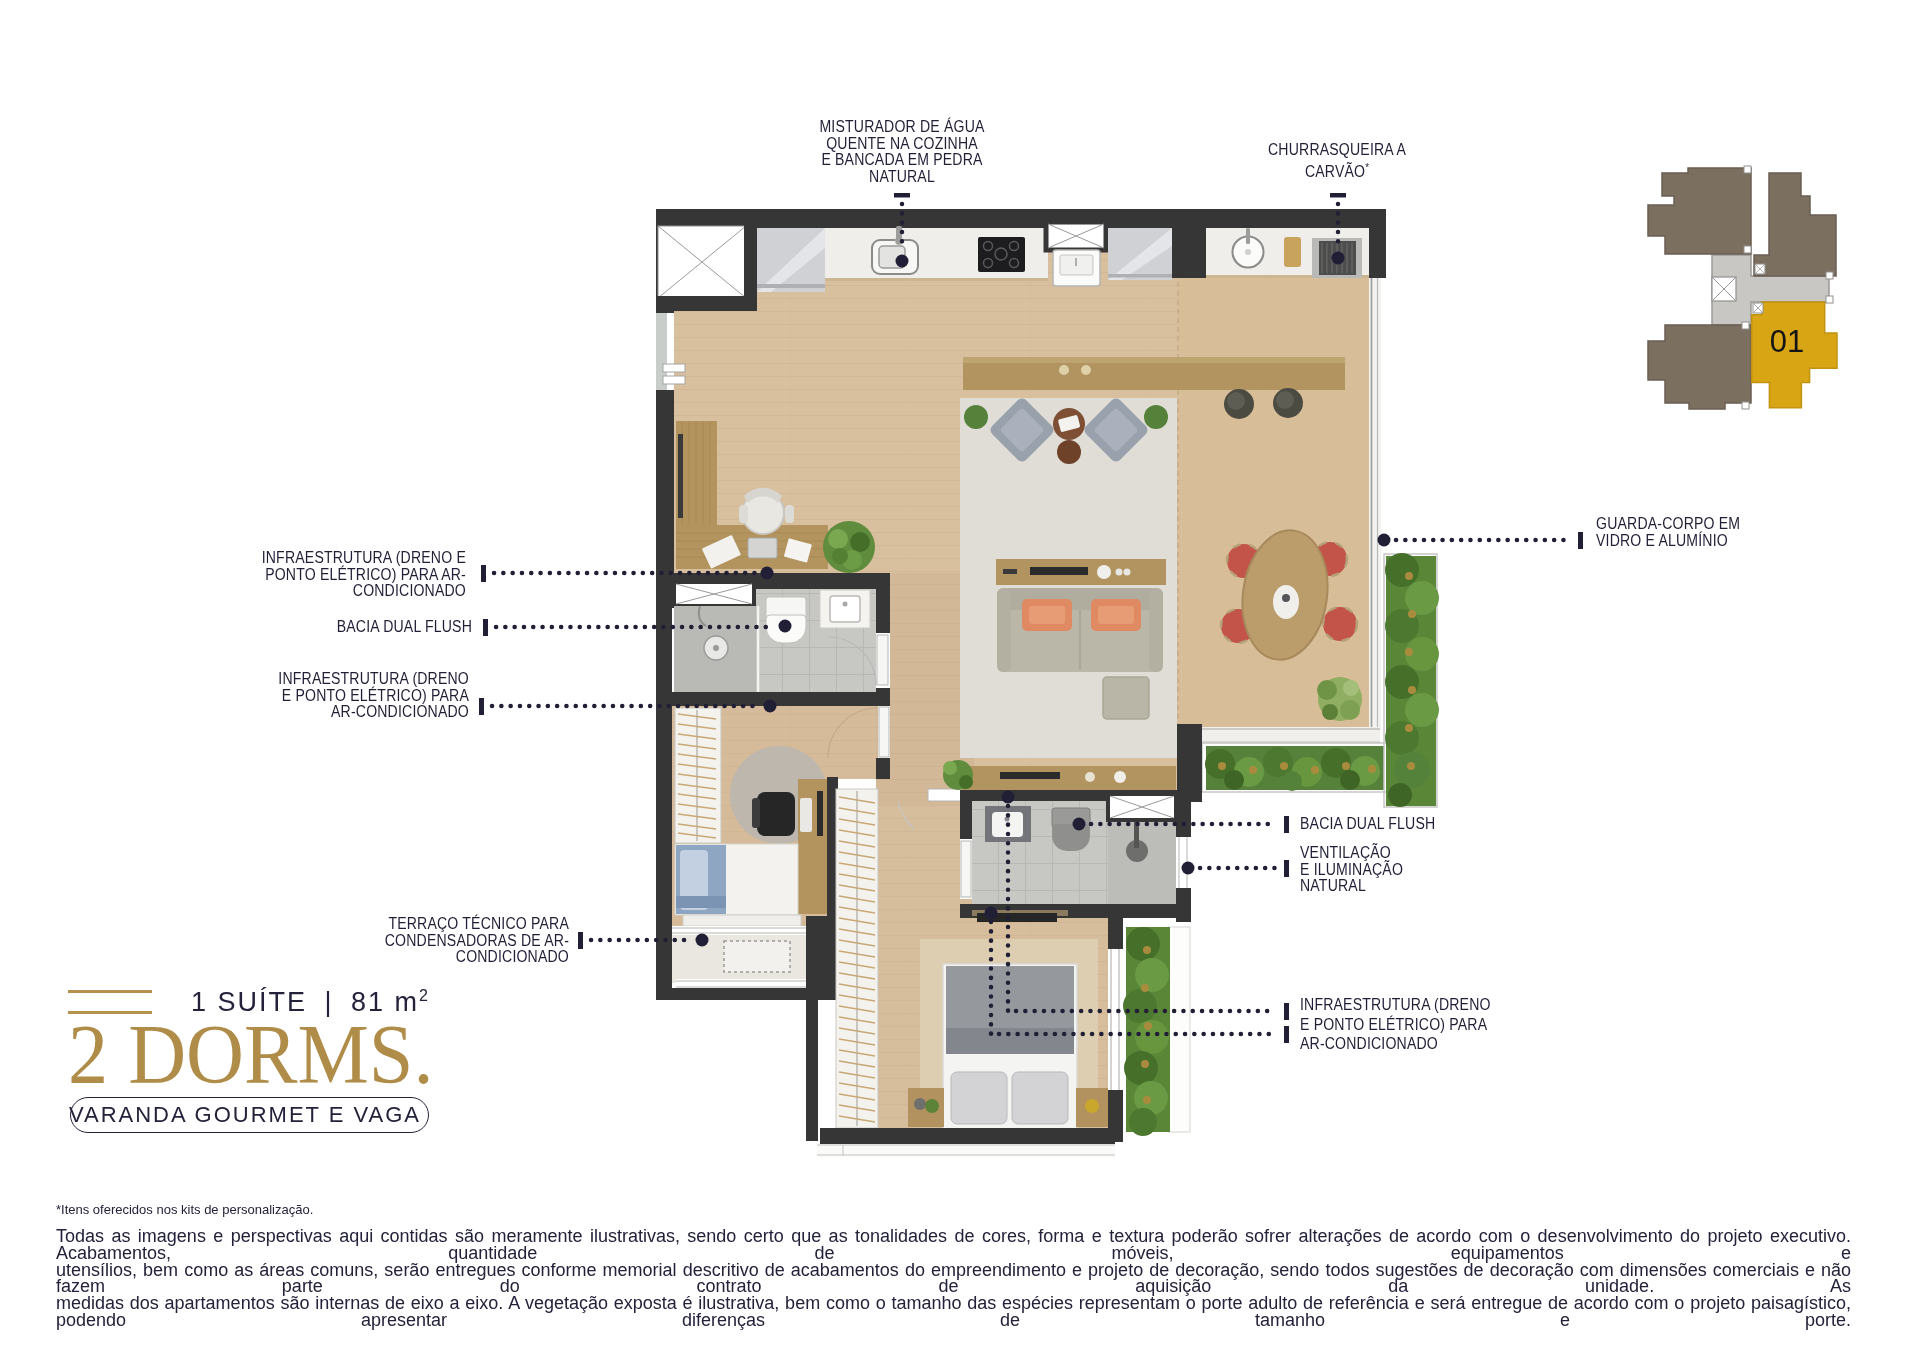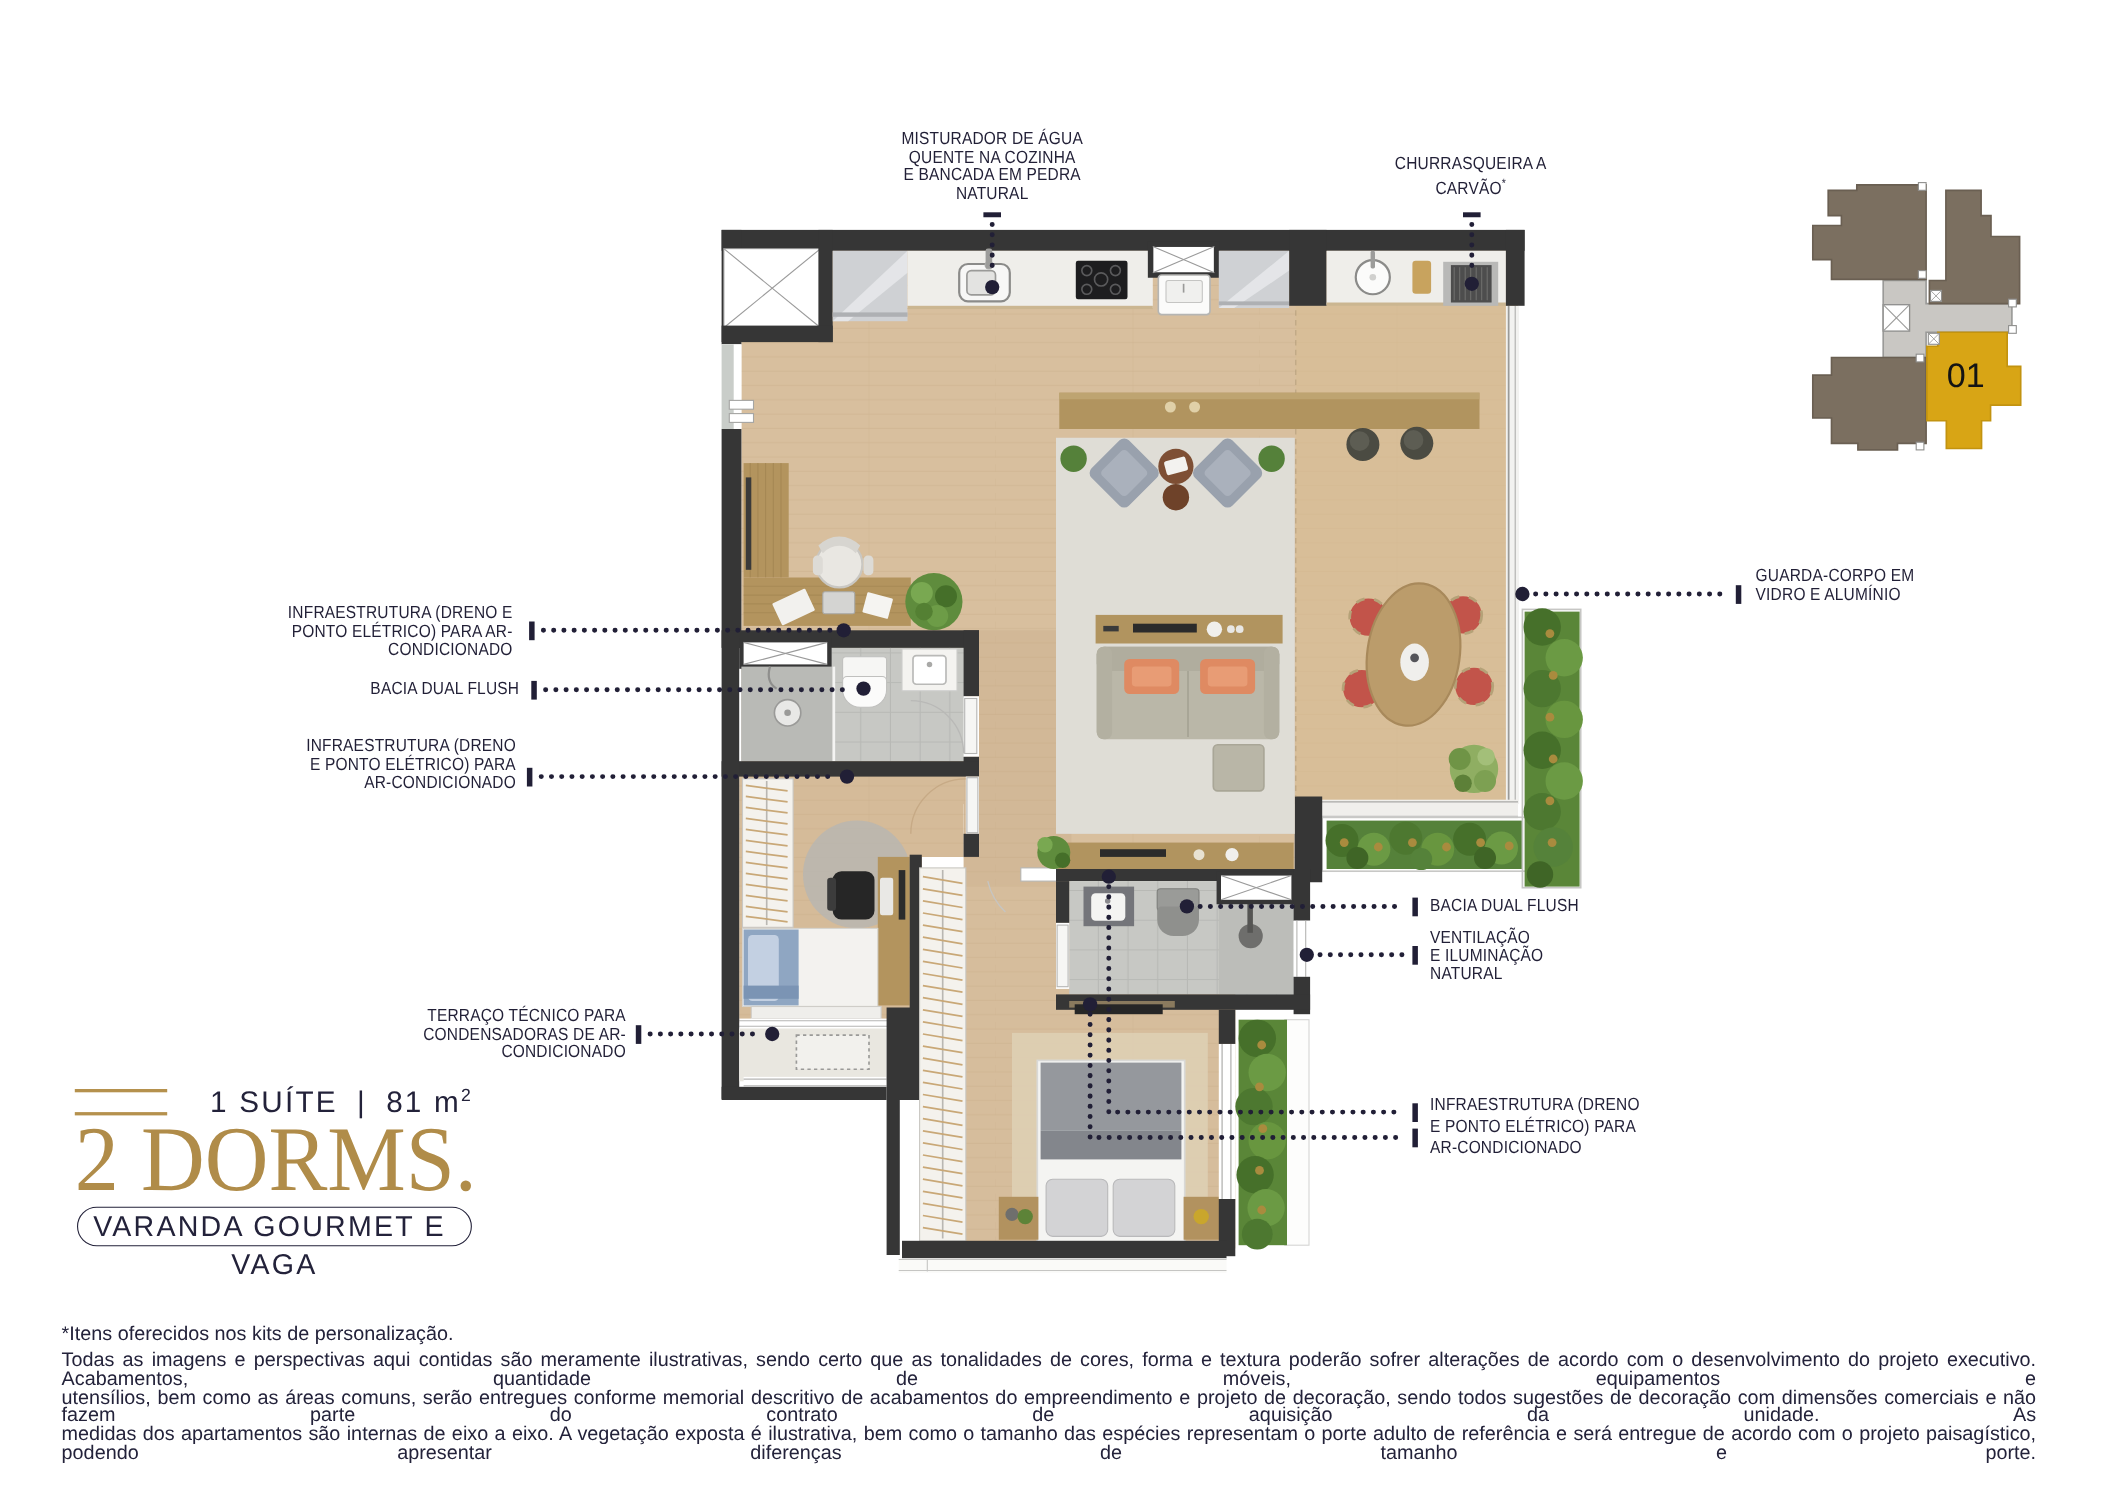--- a/index.html
+++ b/index.html
@@ -682,21 +682,21 @@
 
 <div class="lbl" style="left:1300px;top:995px;line-height:19.5px;">INFRAESTRUTURA (DRENO<br>E PONTO ELÉTRICO) PARA<br>AR-CONDICIONADO</div>
 
 <div style="position:absolute;left:68px;top:990px;width:84px;height:2.6px;background:#b5914d;"></div>
 <div style="position:absolute;left:68px;top:1011px;width:84px;height:2.6px;background:#b5914d;"></div>
 
 <div style="position:absolute;left:191px;top:987px;font-size:27px;letter-spacing:2px;color:#23223a;text-align:right;">1 SUÍTE <span style="padding:0 8px;font-weight:400;">|</span> 81 m<sup style="font-size:16px;">2</sup></div>
 
 <div style="position:absolute;left:68px;top:1013px;font-family:'Liberation Serif',serif;font-size:84px;line-height:1;letter-spacing:0;color:#b08c49;transform:scaleX(0.955);transform-origin:left top;">2 DORMS.</div>
 
-<div style="position:absolute;left:70px;top:1097px;width:357px;height:34px;border:1.6px solid #23223a;border-radius:19px;text-align:center;line-height:34px;font-size:26px;letter-spacing:2px;color:#23223a;text-indent:-9px;">VARANDA GOURMET E VAGA</div>
-
-<div style="position:absolute;left:56px;top:1202px;font-size:18px;color:#23223a;">*Itens oferecidos nos kits de personalização.</div>
+<div style="position:absolute;left:70px;top:1097px;width:357px;height:34px;border:1.6px solid #23223a;border-radius:19px;text-align:center;line-height:34px;font-size:22px;letter-spacing:2px;color:#23223a;text-indent:-9px;">VARANDA GOURMET E VAGA</div>
+
+<div style="position:absolute;left:56px;top:1202px;font-size:13px;color:#23223a;">*Itens oferecidos nos kits de personalização.</div>
 
 <div style="position:absolute;left:56px;top:1228px;width:1795px;font-size:18px;line-height:16.8px;color:#23223a;">
 <div style="text-align:justify;text-align-last:justify;">Todas as imagens e perspectivas aqui contidas são meramente ilustrativas, sendo certo que as tonalidades de cores, forma e textura poderão sofrer alterações de acordo com o desenvolvimento do projeto executivo. Acabamentos, quantidade de móveis, equipamentos e</div>
 <div style="text-align:justify;text-align-last:justify;">utensílios, bem como as áreas comuns, serão entregues conforme memorial descritivo de acabamentos do empreendimento e projeto de decoração, sendo todos sugestões de decoração com dimensões comerciais e não fazem parte do contrato de aquisição da unidade. As</div>
 <div style="text-align:justify;text-align-last:justify;">medidas dos apartamentos são internas de eixo a eixo. A vegetação exposta é ilustrativa, bem como o tamanho das espécies representam o porte adulto de referência e será entregue de acordo com o projeto paisagístico, podendo apresentar diferenças de tamanho e porte.</div>
 </div>
 
 </body></html>

